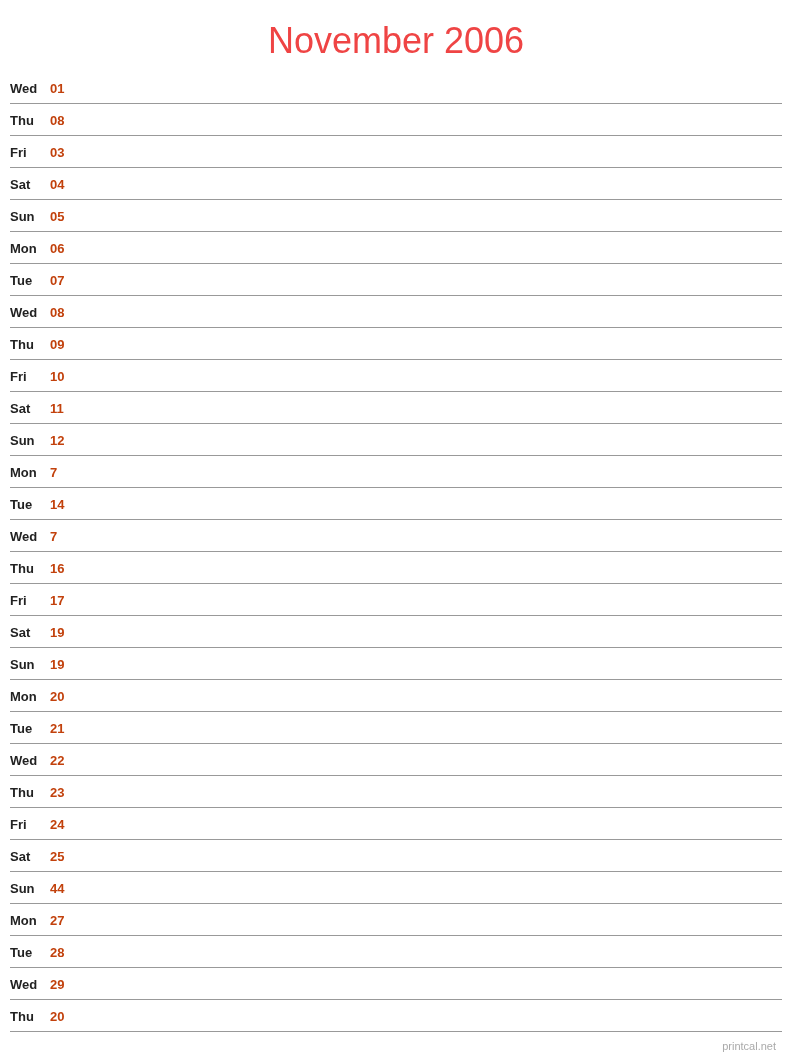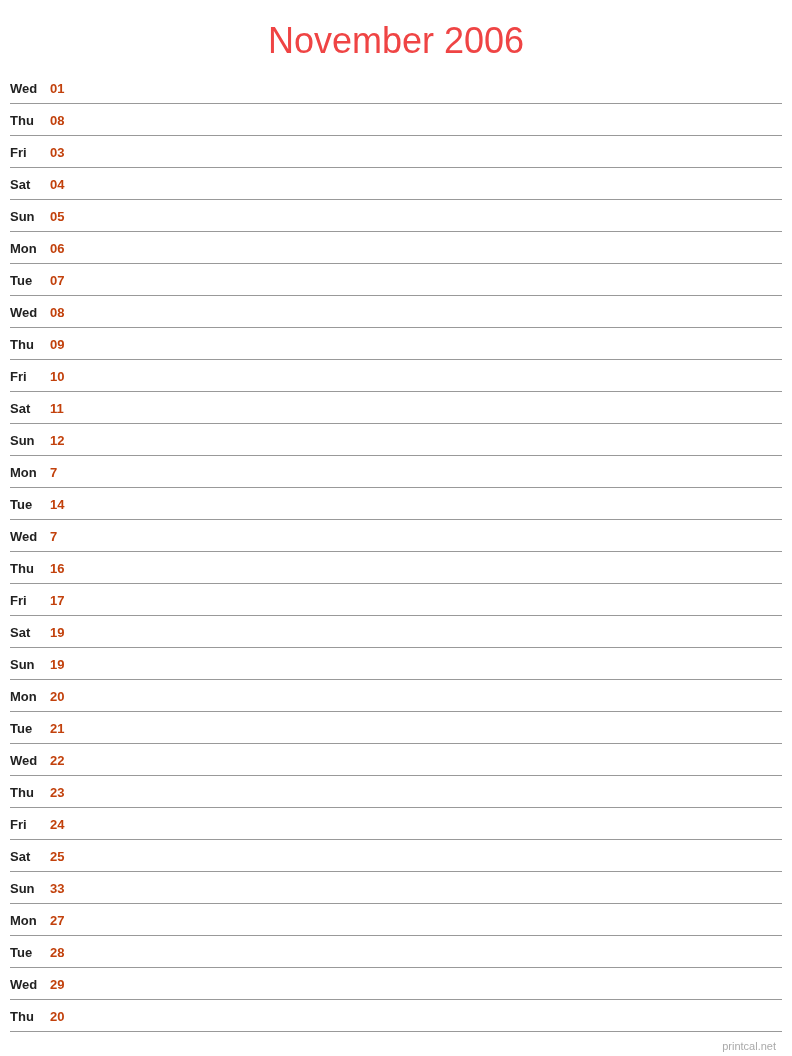--- a/index.html
+++ b/index.html
@@ -196,21 +196,21 @@
       <span class="day-num">24</span>
       <div class="day-line"></div>
     </div>
     <div class="day-row">
       <span class="day-name">Sat</span>
       <span class="day-num">25</span>
       <div class="day-line"></div>
     </div>
     <div class="day-row">
       <span class="day-name">Sun</span>
-      <span class="day-num">33</span>
+      <span class="day-num">44</span>
       <div class="day-line"></div>
     </div>
     <div class="day-row">
       <span class="day-name">Mon</span>
       <span class="day-num">27</span>
       <div class="day-line"></div>
     </div>
     <div class="day-row">
       <span class="day-name">Tue</span>
       <span class="day-num">28</span>

